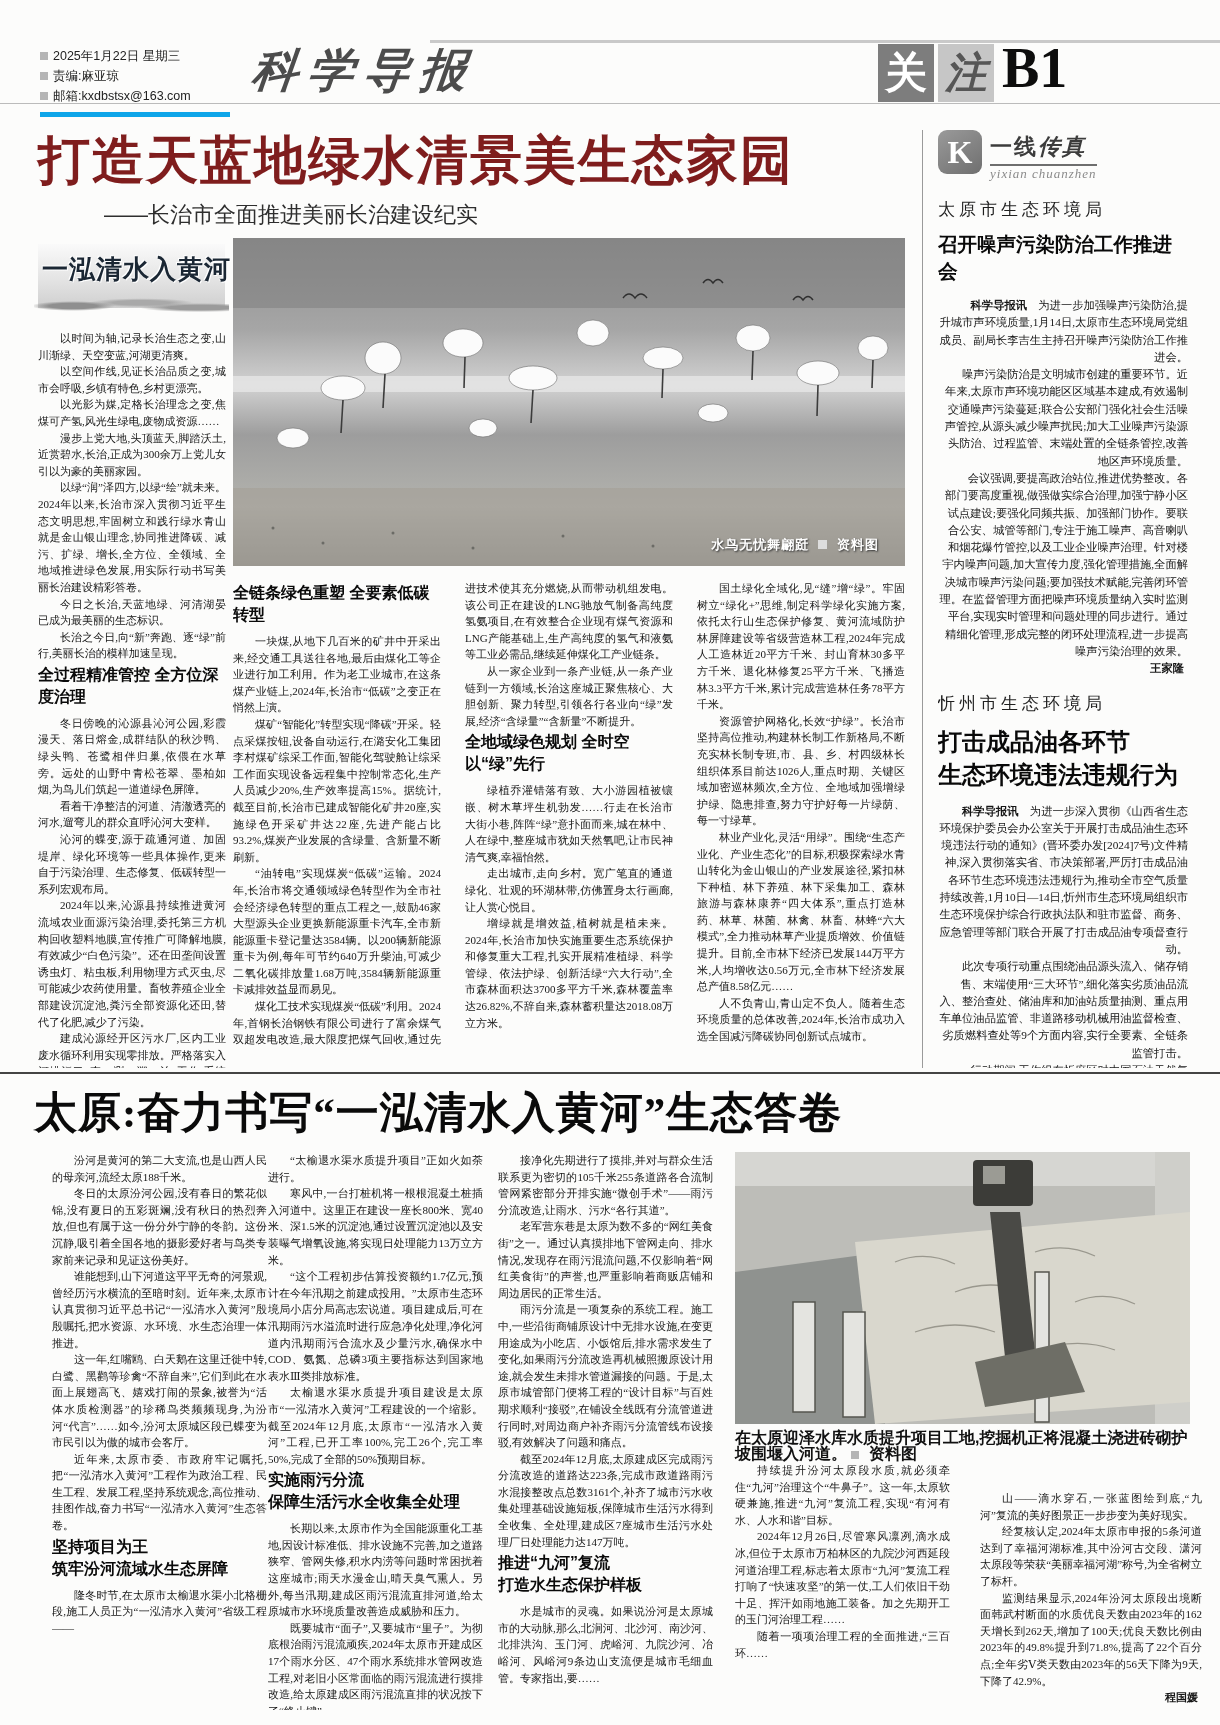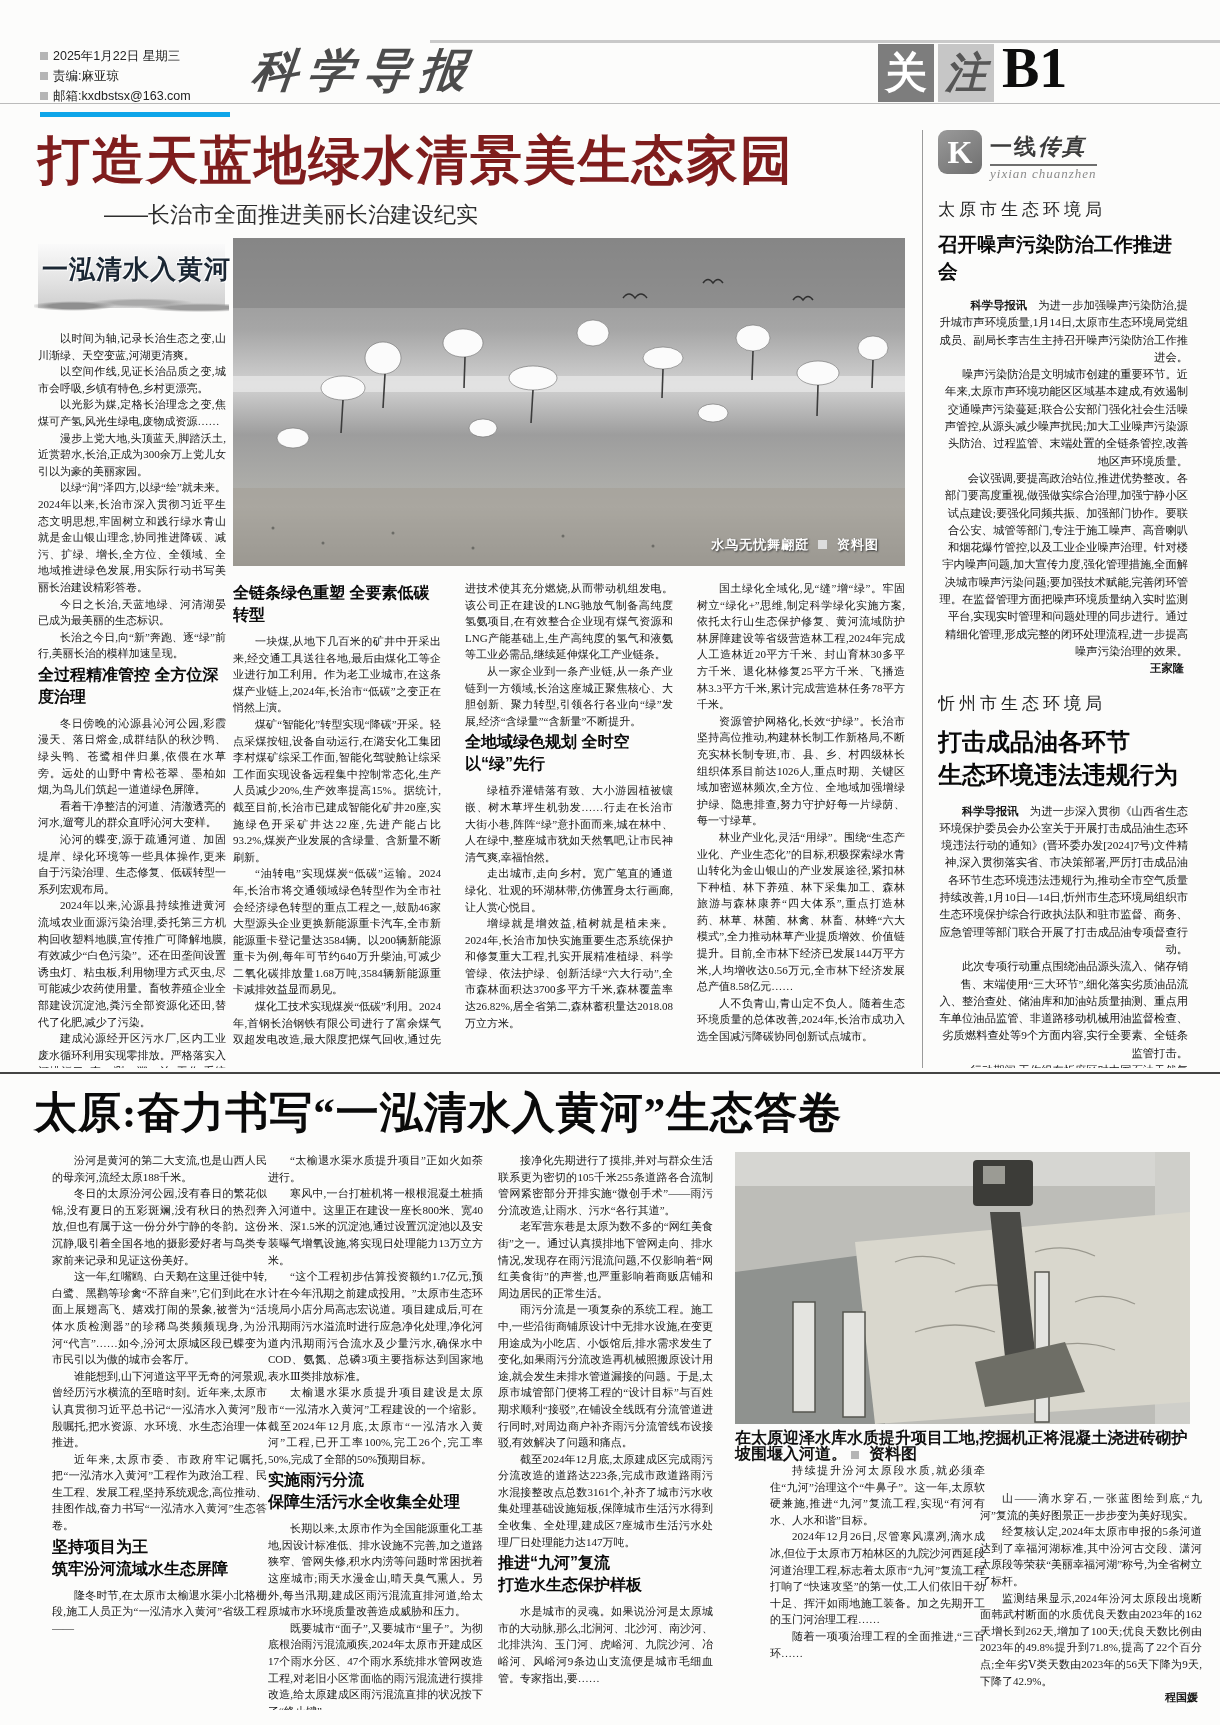--- a/index.html
+++ b/index.html
@@ -52,21 +52,21 @@
   .sb-title.t2 { font-size:24px; line-height:33px; }
   .sidebar .body-txt p.para { font-size:11.3px; line-height:17.3px;text-align:right; }
 
   
   .bottom-rule { position:absolute; left:0; top:1072px; width:1220px; height:2px; background:#444; }
   .bt-hl { position:absolute; left:34px; top:1084px; width:1000px; font-size:43px; font-weight:900; color:#0a0a0a; letter-spacing:1px; font-family:"Liberation Serif",serif; }
   .bt-col { position:absolute; top:1152px; width:215px; height:558px; overflow:hidden; }
   .bt-colA { left:52px; } .bt-colB { left:268px; } .bt-colC { left:498px; }
   .bt-photo { position:absolute; left:735px; top:1152px; width:455px; height:272px; }
   .bt-cap { position:absolute; left:735px; top:1430px; width:455px; font-size:16px; font-weight:bold; font-family:"Liberation Sans",sans-serif; color:#111; line-height:16px; }
-  .bt-colD { position:absolute; left:770px; top:1462px; width:215px; height:248px; overflow:hidden; }
+  .bt-colD { position:absolute; left:735px; top:1462px; width:215px; height:248px; overflow:hidden; }
   .bt-colE { position:absolute; left:980px; top:1462px; width:222px; height:248px; overflow:hidden;margin-top:28px; }
   .bt-col .col-head, .bt-colD .col-head, .bt-colE .col-head { font-size:15px; line-height:21px; }
 </style>
 </head>
 <body>
 
 <div id="page">
 
   <div class="mast-topline"></div>
   <div class="mast-info">
@@ -168,21 +168,21 @@
   <div class="lead-flow body-txt">
       <h4 class="col-head">全链条绿色重塑 全要素低碳转型</h4>
       <p class="para">一块煤,从地下几百米的矿井中开采出来,经交通工具送往各地,最后由煤化工等企业进行加工利用。作为老工业城市,在这条煤产业链上,2024年,长治市“低碳”之变正在悄然上演。</p>
       <p class="para">煤矿“智能化”转型实现“降碳”开采。轻点采煤按钮,设备自动运行,在潞安化工集团李村煤矿综采工作面,智能化驾驶舱让综采工作面实现设备远程集中控制常态化,生产人员减少20%,生产效率提高15%。据统计,截至目前,长治市已建成智能化矿井20座,实施绿色开采矿井达22座,先进产能占比93.2%,煤炭产业发展的含绿量、含新量不断刷新。</p>
       <p class="para">“油转电”实现煤炭“低碳”运输。2024年,长治市将交通领域绿色转型作为全市社会经济绿色转型的重点工程之一,鼓励46家大型源头企业更换新能源重卡汽车,全市新能源重卡登记量达3584辆。以200辆新能源重卡为例,每年可节约640万升柴油,可减少二氧化碳排放量1.68万吨,3584辆新能源重卡减排效益显而易见。</p>
       <p class="para">煤化工技术实现煤炭“低碳”利用。2024年,首钢长治钢铁有限公司进行了富余煤气双超发电改造,最大限度把煤气回收,通过先进技术使其充分燃烧,从而带动机组发电。该公司正在建设的LNG驰放气制备高纯度氢氨项目,在有效整合企业现有煤气资源和LNG产能基础上,生产高纯度的氢气和液氨等工业必需品,继续延伸煤化工产业链条。</p>
       <p class="para">从一家企业到一条产业链,从一条产业链到一方领域,长治这座城正聚焦核心、大胆创新、聚力转型,引领各行各业向“绿”发展,经济“含绿量”“含新量”不断提升。</p>
       <h4 class="col-head">全地域绿色规划 全时空以“绿”先行</h4>
       <p class="para">绿植乔灌错落有致、大小游园植被镶嵌、树木草坪生机勃发……行走在长治市大街小巷,阵阵“绿”意扑面而来,城在林中、人在绿中,整座城市犹如天然氧吧,让市民神清气爽,幸福怡然。</p>
       <p class="para">走出城市,走向乡村。宽广笔直的通道绿化、壮观的环湖林带,仿佛置身太行画廊,让人赏心悦目。</p>
-      <p class="para">增绿就是增效益,植树就是植未来。2024年,长治市加快实施重要生态系统保护和修复重大工程,扎实开展精准植绿、科学管绿、依法护绿、创新活绿“六大行动”,全市森林面积达3700多平方千米,森林覆盖率达26.82%,居全省第二,森林蓄积量达2018.08万立方米。</p>
+      <p class="para">增绿就是增效益,植树就是植未来。2024年,长治市加快实施重要生态系统保护和修复重大工程,扎实开展精准植绿、科学管绿、依法护绿、创新活绿“六大行动”,全市森林面积达3700多平方千米,森林覆盖率达26.82%,不辞自来,森林蓄积量达2018.08万立方米。</p>
       <p class="para">国土绿化全域化,见“缝”增“绿”。牢固树立“绿化+”思维,制定科学绿化实施方案,依托太行山生态保护修复、黄河流域防护林屏障建设等省级营造林工程,2024年完成人工造林近20平方千米、封山育林30多平方千米、退化林修复25平方千米、飞播造林3.3平方千米,累计完成营造林任务78平方千米。</p>
       <p class="para">资源管护网格化,长效“护绿”。长治市坚持高位推动,构建林长制工作新格局,不断充实林长制专班,市、县、乡、村四级林长组织体系目前达1026人,重点时期、关键区域加密巡林频次,全方位、全地域加强增绿护绿、隐患排查,努力守护好每一片绿荫、每一寸绿草。</p>
       <p class="para">林业产业化,灵活“用绿”。围绕“生态产业化、产业生态化”的目标,积极探索绿水青山转化为金山银山的产业发展途径,紧扣林下种植、林下养殖、林下采集加工、森林旅游与森林康养“四大体系”,重点打造林药、林草、林菌、林禽、林畜、林蜂“六大模式”,全力推动林草产业提质增效、价值链提升。目前,全市林下经济已发展144万平方米,人均增收达0.56万元,全市林下经济发展总产值8.58亿元……</p>
       <p class="para">人不负青山,青山定不负人。随着生态环境质量的总体改善,2024年,长治市成功入选全国减污降碳协同创新试点城市。</p>
     </div>
 
   <div class="v-divider"></div>
 
   <div class="sidebar">
     <div class="sb-logo">
@@ -211,22 +211,22 @@
         <p class="para">行动期间,工作组在忻府区对中国石油天然气股份有限公司忻州销售分公司所辖加油站进行了突击检查,对山西美孚石化有限公司等油库和加油站进行了全面检查,重点核查了进油台账、油品来源、质量检测报告等内容。</p>
       </div>
   </div>
 
   <div class="bottom-rule"></div>
   <h2 class="bt-hl">太原:奋力书写“一泓清水入黄河”生态答卷</h2>
 
   <div class="bt-col bt-colA body-txt">
       <p class="para">汾河是黄河的第二大支流,也是山西人民的母亲河,流经太原188千米。</p>
       <p class="para">冬日的太原汾河公园,没有春日的繁花似锦,没有夏日的五彩斑斓,没有秋日的热烈奔放,但也有属于这一份分外宁静的冬韵。这份沉静,吸引着全国各地的摄影爱好者与鸟类专家前来记录和见证这份美好。</p>
+      <p class="para">谁能想到,山下河道这平平无奇的河景观,曾经历污水横流的至暗时刻。近年来,太原市认真贯彻习近平总书记“一泓清水入黄河”殷殷嘱托,把水资源、水环境、水生态治理一体推进。</p>
       <p class="para">这一年,红嘴鸥、白天鹅在这里迁徙中转,白鹭、黑鹳等珍禽“不辞自来”,它们到此在水面上展翅高飞、嬉戏打闹的景象,被誉为“活体水质检测器”的珍稀鸟类频频现身,为汾河“代言”……如今,汾河太原城区段已蝶变为市民引以为傲的城市会客厅。</p>
-      <p class="para">谁能想到,山下河道这平平无奇的河景观,曾经历污水横流的至暗时刻。近年来,太原市认真贯彻习近平总书记“一泓清水入黄河”殷殷嘱托,把水资源、水环境、水生态治理一体推进。</p>
       <p class="para">近年来,太原市委、市政府牢记嘱托,把“一泓清水入黄河”工程作为政治工程、民生工程、发展工程,坚持系统观念,高位推动、挂图作战,奋力书写“一泓清水入黄河”生态答卷。</p>
       <h4 class="col-head">坚持项目为王
 筑牢汾河流域水生态屏障</h4>
       <p class="para">隆冬时节,在太原市太榆退水渠小北格栅段,施工人员正为“一泓清水入黄河”省级工程——</p>
     </div>
   <div class="bt-col bt-colB body-txt">
       <p class="para">“太榆退水渠水质提升项目”正如火如荼进行。</p>
       <p class="para">寒风中,一台打桩机将一根根混凝土桩插入河道中。这里正在建设一座长800米、宽40米、深1.5米的沉淀池,通过设置沉淀池以及安装曝气增氧设施,将实现日处理能力13万立方米。</p>
       <p class="para">“这个工程初步估算投资额约1.7亿元,预计在今年汛期之前建成投用。”太原市生态环境局小店分局高志宏说道。项目建成后,可在汛期雨污水溢流时进行应急净化处理,净化河道内汛期雨污合流水及少量污水,确保水中COD、氨氮、总磷3项主要指标达到国家地表水Ⅲ类排放标准。</p>
       <p class="para">太榆退水渠水质提升项目建设是太原市“一泓清水入黄河”工程建设的一个缩影。截至2024年12月底,太原市“一泓清水入黄河”工程,已开工率100%,完工26个,完工率50%,完成了全部的50%预期目标。</p>

